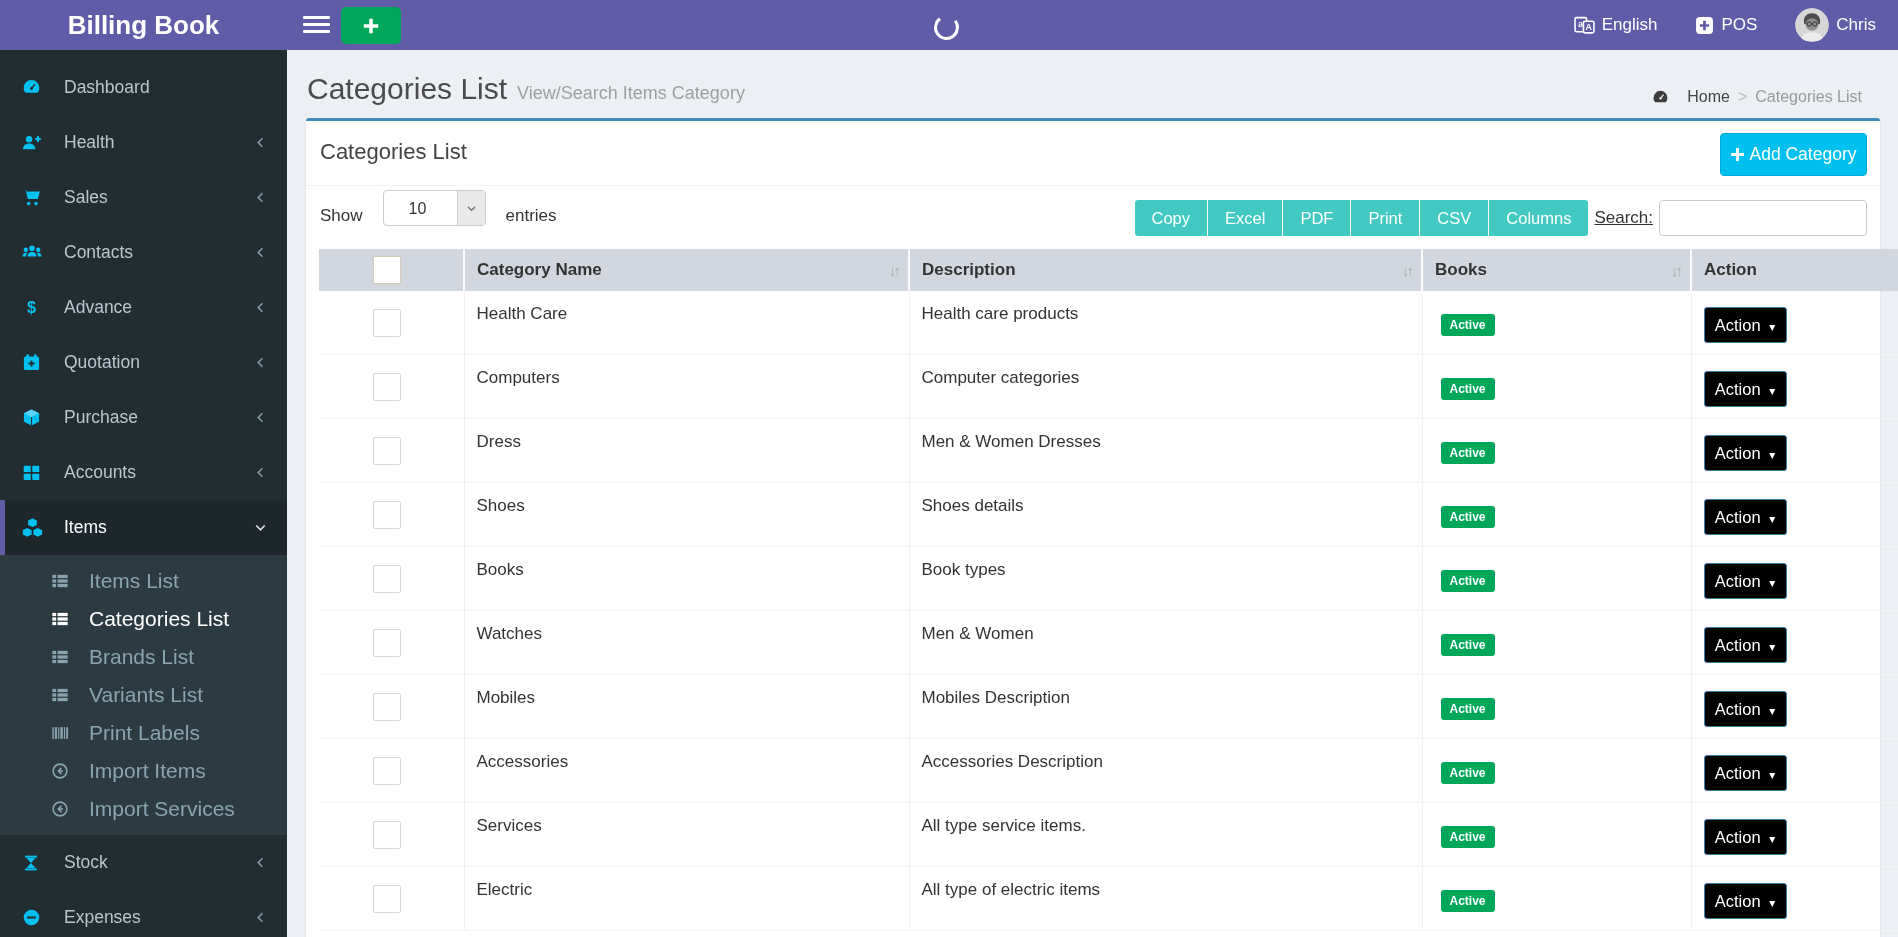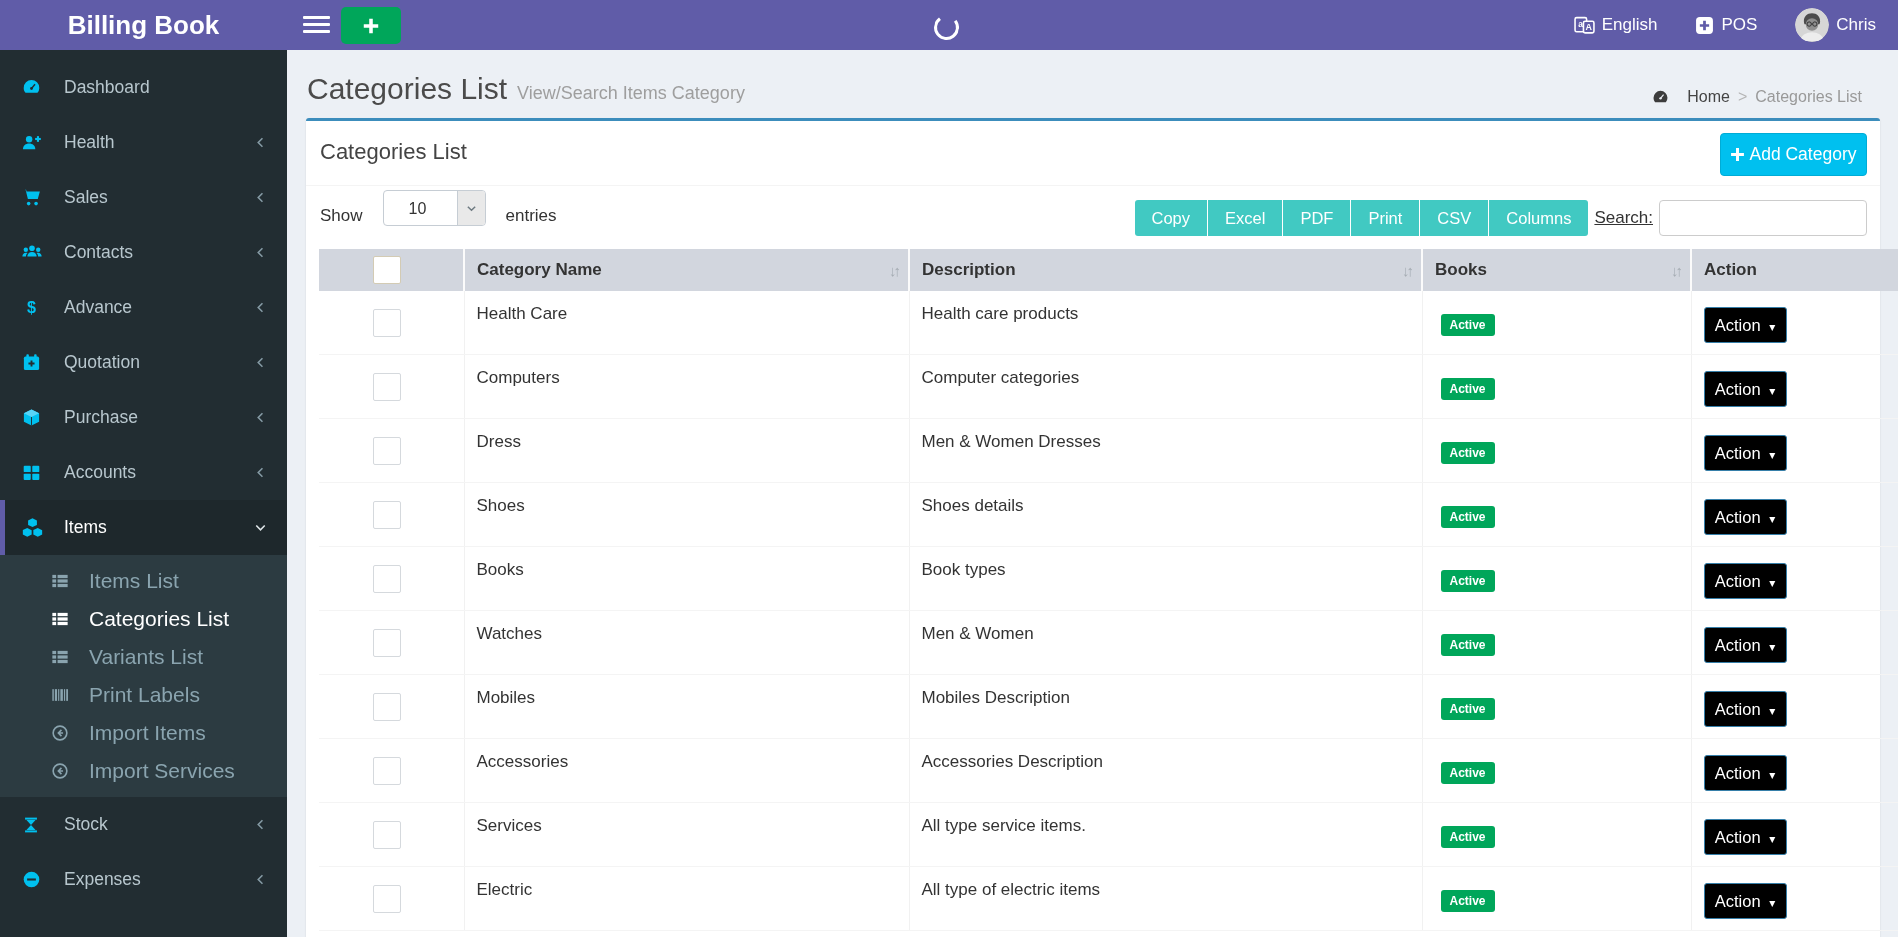--- a/index.html
+++ b/index.html
@@ -312,20 +312,33 @@
         <span class="icon">
           <svg width="18" height="18" viewBox="0 0 20 20" fill="currentColor">
             <rect x="1.5" y="3.2" width="4.2" height="3.6"></rect>
             <rect x="7.3" y="3.2" width="11.2" height="3.6"></rect>
             <rect x="1.5" y="8.2" width="4.2" height="3.6"></rect>
             <rect x="7.3" y="8.2" width="11.2" height="3.6"></rect>
             <rect x="1.5" y="13.2" width="4.2" height="3.6"></rect>
             <rect x="7.3" y="13.2" width="11.2" height="3.6"></rect>
           </svg>
         </span>
+        <span>Brands List</span>
+      </div>
+      <div class="sub-item">
+        <span class="icon">
+          <svg width="18" height="18" viewBox="0 0 20 20" fill="currentColor">
+            <rect x="1.5" y="3.2" width="4.2" height="3.6"></rect>
+            <rect x="7.3" y="3.2" width="11.2" height="3.6"></rect>
+            <rect x="1.5" y="8.2" width="4.2" height="3.6"></rect>
+            <rect x="7.3" y="8.2" width="11.2" height="3.6"></rect>
+            <rect x="1.5" y="13.2" width="4.2" height="3.6"></rect>
+            <rect x="7.3" y="13.2" width="11.2" height="3.6"></rect>
+          </svg>
+        </span>
         <span>Variants List</span>
       </div>
       <div class="sub-item">
         <span class="icon">
           <svg width="18" height="18" viewBox="0 0 20 20" fill="currentColor">
             <rect x="1.5" y="3.5" width="1.6" height="13"></rect>
             <rect x="4.3" y="3.5" width="2.4" height="13"></rect>
             <rect x="7.9" y="3.5" width="1.3" height="13"></rect>
             <rect x="10.4" y="3.5" width="2.8" height="13"></rect>
             <rect x="14.4" y="3.5" width="1.3" height="13"></rect>

